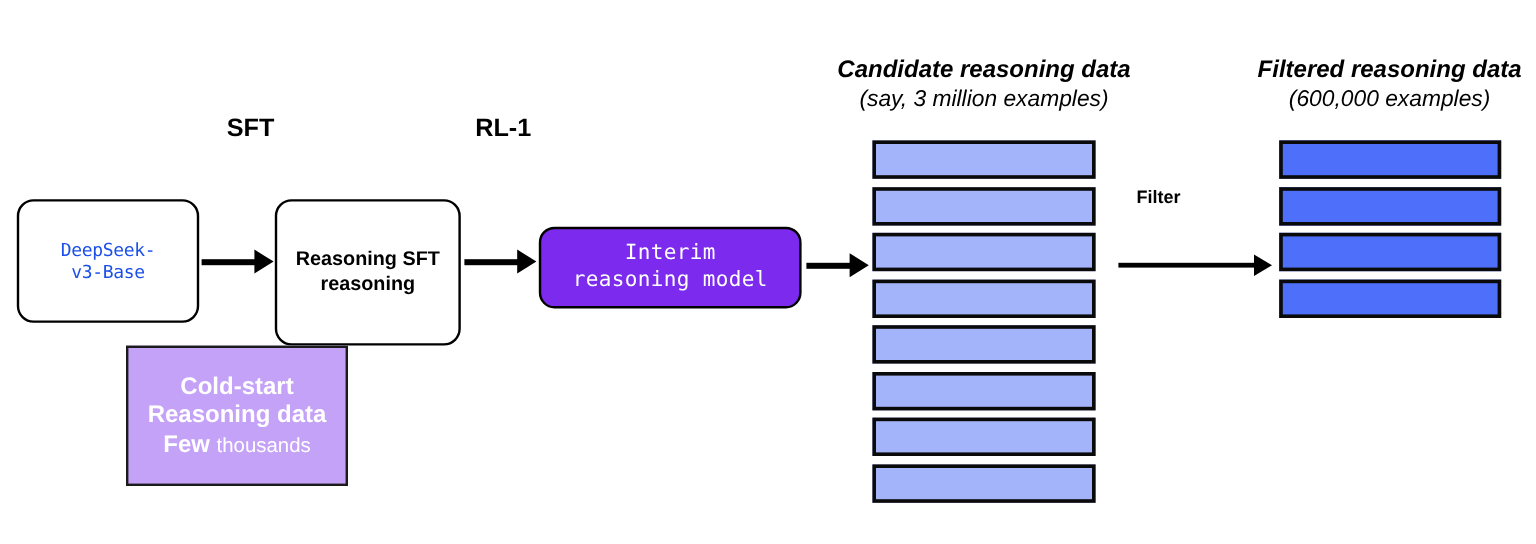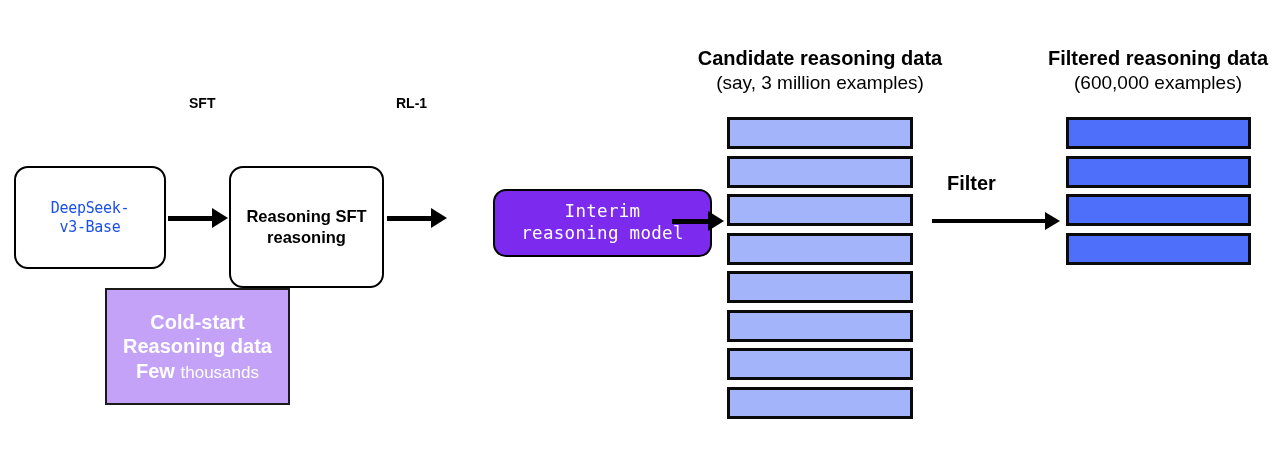--- a/index.html
+++ b/index.html
@@ -60,21 +60,20 @@
     left: 449px;
     top: 189px;
     width: 219px;
     height: 68px;
     font-size: 17.5px;
     color: #ffffff;
     background: #7B2AEE;
     border-radius: 13px;
     border: 2.5px solid #000000;
     letter-spacing: 0.3px;
-    margin-left: 44px;
   }
 
   
   #box-coldstart {
     position: absolute;
     left: 105px;
     top: 288px;
     width: 185px;
     height: 117px;
     box-sizing: border-box;
@@ -126,35 +125,36 @@
   }
 
   #arrow-1 { left: 168px; top: 218px; width: 60px; }
   #arrow-2 { left: 387px; top: 218px; width: 60px; }
   #arrow-3 { left: 672px; top: 221px; width: 52px; }
   #arrow-filter { left: 932px; top: 221px; width: 128px; }
 
   
   .stage-label {
     position: absolute;
-    font-size: 14px;
+    font-size: 21px;
     font-weight: 700;
     color: #000000;
     white-space: nowrap;
   }
   #label-sft  { left: 189px; top: 95px; }
   #label-rl1  { left: 396px; top: 95px; }
-  #label-filter { left: 947px; top: 172px; font-size: 20px; }
+  #label-filter { left: 947px; top: 156px; font-size: 15px; }
 
   
   .col-header {
     position: absolute;
     text-align: center;
     white-space: nowrap;
     line-height: 1.3;
+    font-style: italic;
   }
   .col-header .ch-title {
     display: block;
     font-size: 20px;
     font-weight: 700;
     color: #000000;
   }
   .col-header .ch-sub {
     display: block;
     font-size: 19px;

